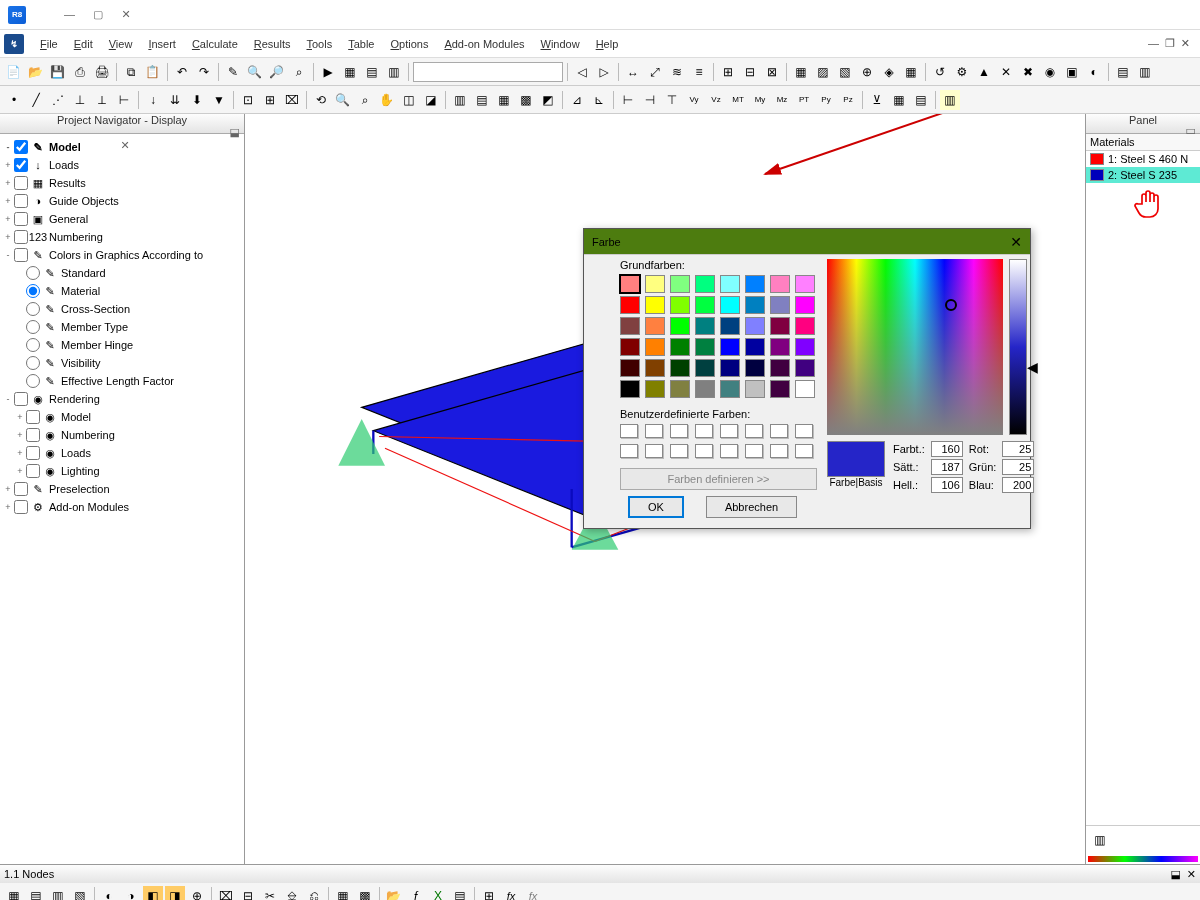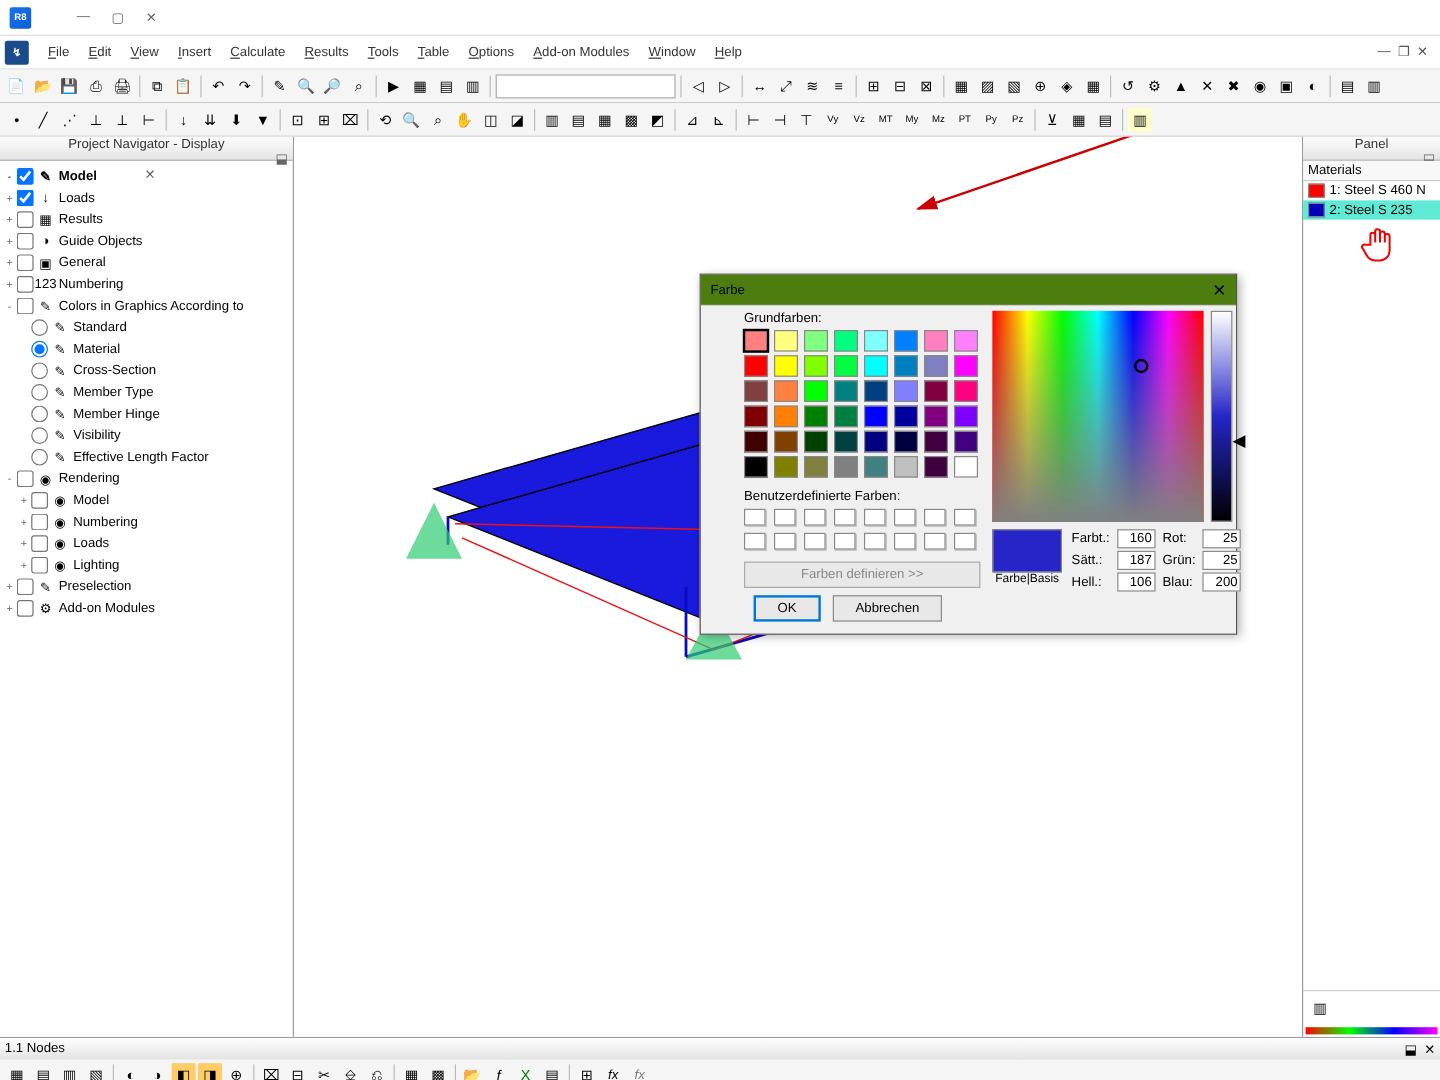--- a/index.html
+++ b/index.html
@@ -55,21 +55,21 @@
 .dlg-title .x { margin-left:auto; cursor:pointer; font-size:14px; }
 .dlg-body { padding:4px; display:flex; gap:10px;margin-left:32px; }
 .dlg-left { width:200px; }
 .dlg-label { font-size:11px; margin-bottom:4px; }
 .swatch-grid { display:grid; grid-template-columns:repeat(8,22px); gap:3px; margin-bottom:10px; }
 .sw { width:20px; height:18px; border:1px solid #888; cursor:pointer; }
 .sw.sel { outline:2px solid #000; outline-offset:-1px; }
 .custom-grid { display:grid; grid-template-columns:repeat(8,22px); gap:3px; margin-bottom:6px; }
 .cw { width:18px; height:14px; border:1px solid #888; background:#fff; box-shadow:1px 1px 0 #bbb; }
 .defbtn { width:100%; height:22px; border:1px solid #aaa; background:#e8e8e8; color:#888; margin-top:4px; }
-.dlg-buttons { padding:6px 8px; display:flex; gap:10px; }
+.dlg-buttons { padding:6px 8px; display:flex; gap:22px; }
 .dbtn { padding:3px 18px; border:1px solid #888; background:#e8e8e8; cursor:pointer; }
 .dbtn.primary { border:2px solid #0078d7; }
 .dlg-right { flex:1; }
 .gradient-box { width:176px; height:176px; position:relative; cursor:crosshair;
   background: linear-gradient(to top, #808080, transparent),
               linear-gradient(to right, red, yellow, lime, cyan, blue, magenta, red); }
 .lum-bar { width:18px; height:176px; background:linear-gradient(to bottom,#fff,#2525c8,#000); border:1px solid #888; margin-left:6px; }
 .dlg-right-inner { display:flex; }
 .cross { position:absolute; width:12px; height:12px; border:2px solid #000; border-radius:50%; background:transparent; }
 .colorvals { display:flex; gap:8px; margin-top:6px; }

